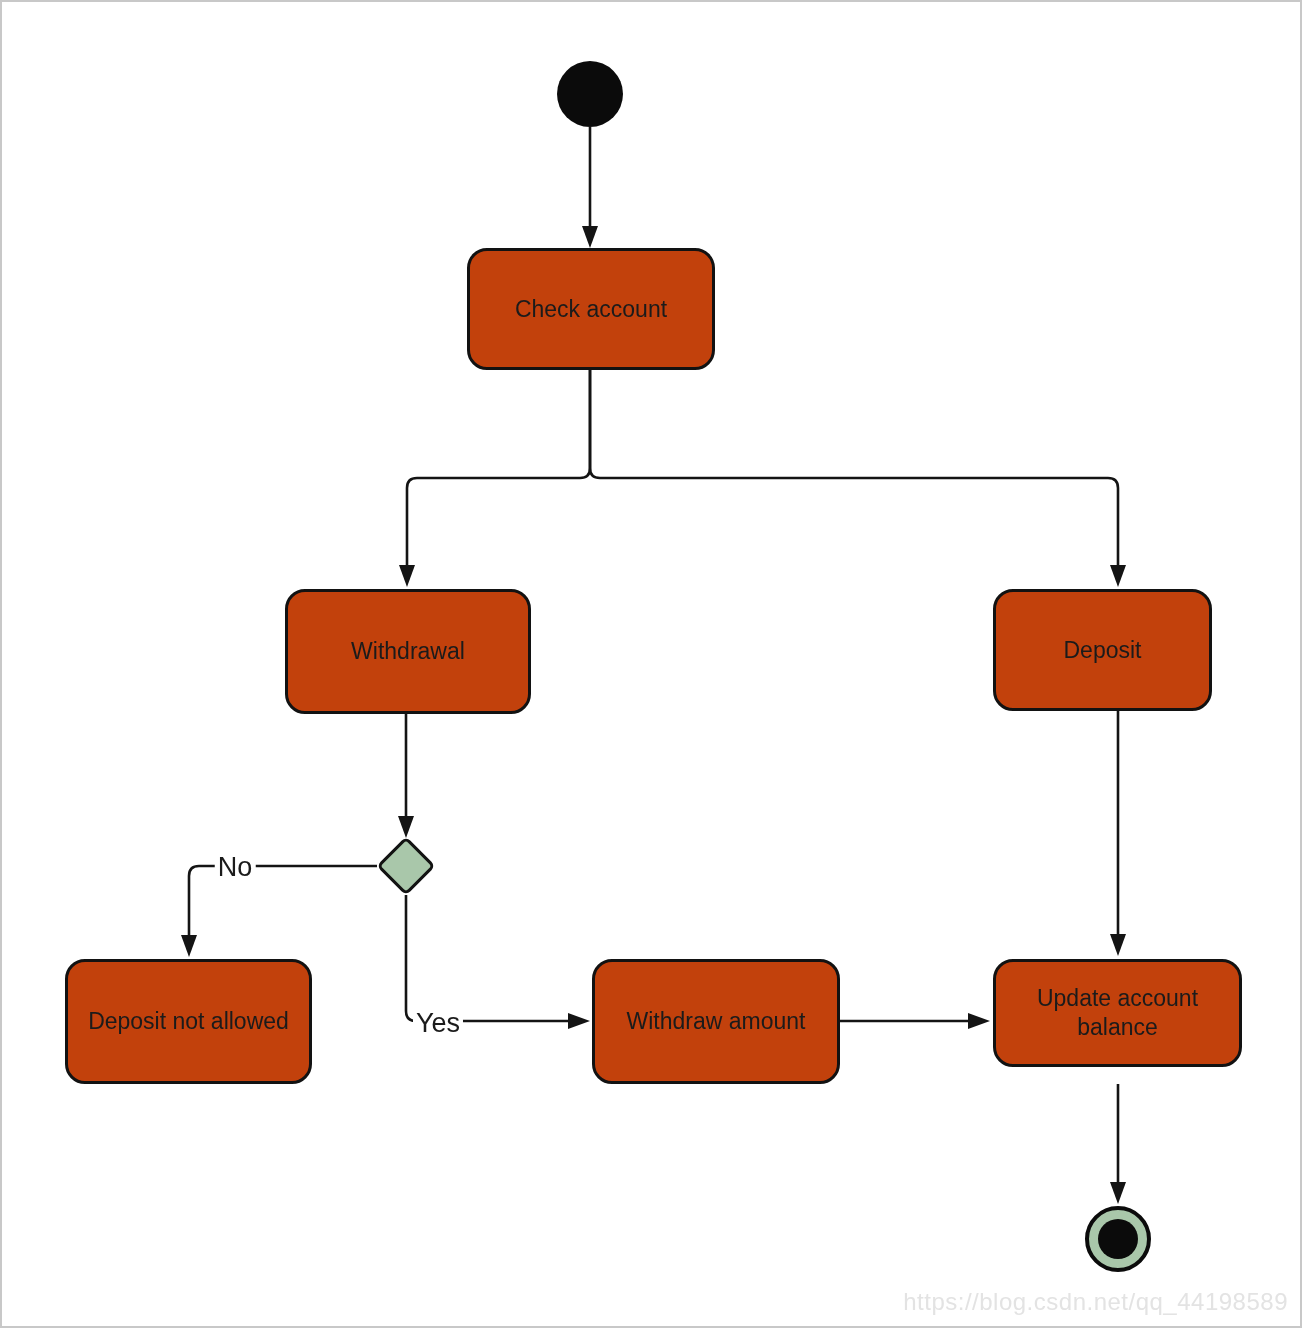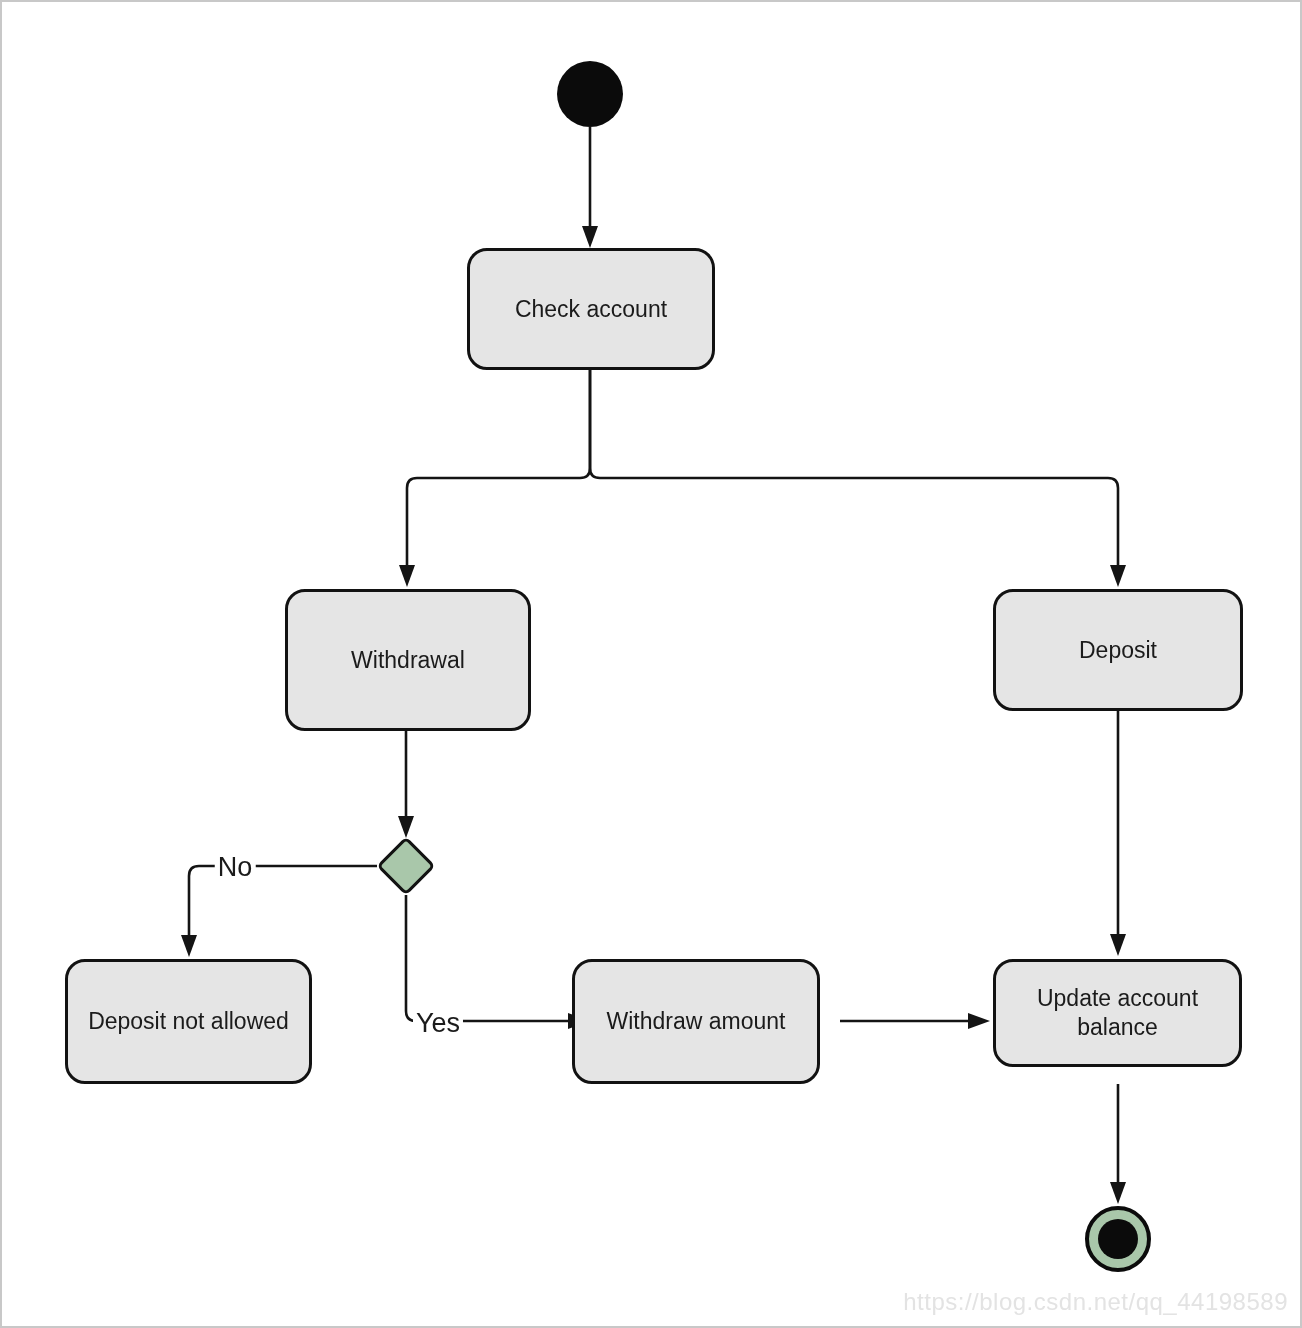--- a/index.html
+++ b/index.html
@@ -20,38 +20,38 @@
   #edges {
     position: absolute;
     left: 0;
     top: 0;
     width: 1302px;
     height: 1328px;
     pointer-events: none;
   }
   .activity-node {
     position: absolute;
-    background: #e5e5e5;
+    background: #c2410c;
     border: 3px solid #121212;
     border-radius: 20px;
     box-sizing: border-box;
     display: flex;
     align-items: center;
     justify-content: center;
     text-align: center;
     font-size: 23px;
     line-height: 1.25;
     color: #1b1b1b;
     padding: 0 18px;
   }
   #node-check-account          { left: 465px; top: 246px; width: 248px; height: 122px; }
-  #node-withdrawal             { left: 283px; top: 587px; width: 246px; height: 142px; }
-  #node-deposit                { left: 991px; top: 587px; width: 250px; height: 122px; }
+  #node-withdrawal             { left: 283px; top: 587px; width: 246px; height: 125px; }
+  #node-deposit                { left: 991px; top: 587px; width: 219px; height: 122px; }
   #node-withdraw-not-allowed   { left: 63px;  top: 957px; width: 247px; height: 125px; }
-  #node-withdraw-amount        { left: 570px; top: 957px; width: 248px; height: 125px; }
+  #node-withdraw-amount        { left: 590px; top: 957px; width: 248px; height: 125px; }
   #node-update-account-balance { left: 991px; top: 957px; width: 249px; height: 108px; align-items: center; }
 
   .initial-node {
     position: absolute;
     left: 555px;
     top: 59px;
     width: 66px;
     height: 66px;
     border-radius: 50%;
     background: #0b0b0b;

